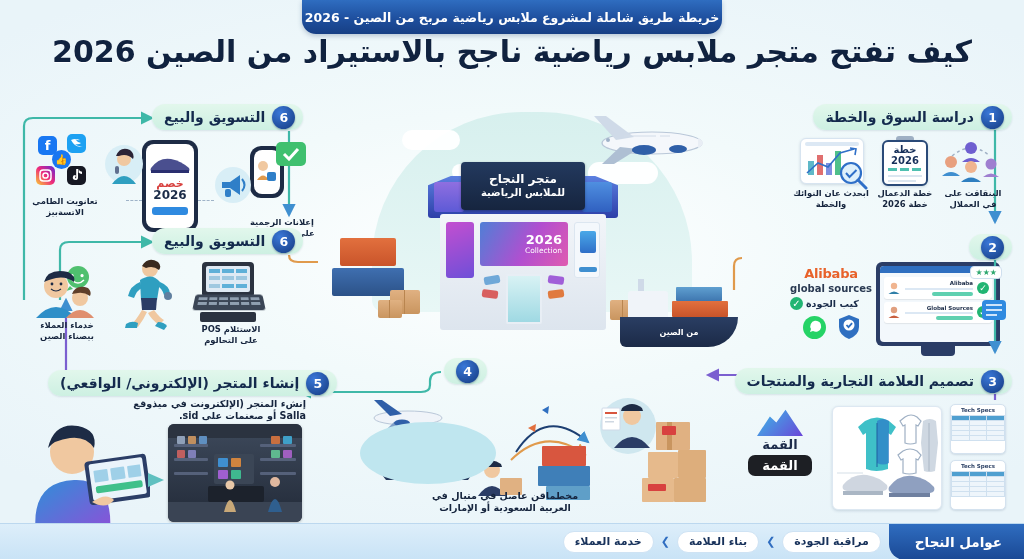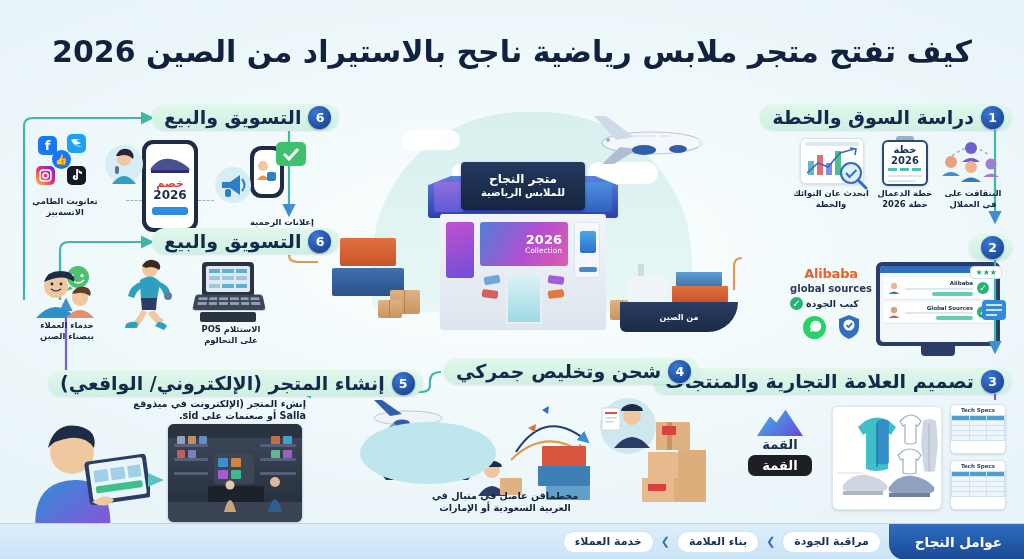--- a/index.html
+++ b/index.html
@@ -44,21 +44,21 @@
   
   .pill{
     position:absolute; display:flex; align-items:center; gap:7px;
     height:26px; padding:0 8px 0 12px;
     background:linear-gradient(180deg,#e2f7ec 0%,#cdf0e2 100%);
     border-radius:13px;
     z-index:6;
     box-shadow:0 1px 2px rgba(30,70,90,.12);
   }
   .pill .txt{
-    font-size:19px; font-weight:bold; color:#142a4d; white-space:nowrap;
+    font-size:14px; font-weight:bold; color:#142a4d; white-space:nowrap;
   }
   .badge{
     width:23px; height:23px; border-radius:50%;
     background:radial-gradient(circle at 35% 30%,#3a78d8,#14397f);
     color:#fff; font-size:12.5px; font-weight:bold;
     display:flex; align-items:center; justify-content:center;
     box-shadow:0 1px 2px rgba(10,30,70,.35);
     flex:0 0 auto;
   }
 
@@ -139,21 +139,21 @@
   .window .c{ font-size:7.5px; }
   .sidepanel{
     position:absolute; top:6px; width:30px; height:62px; border-radius:3px;
   }
   .door{
     position:absolute; left:66px; top:60px; width:36px; height:50px;
     background:linear-gradient(180deg,#d8f2f4,#9fd9e3); border-radius:2px;
     border:2px solid #e8eef5;
   }
   .ship{
-    position:absolute; right:-6px; bottom:28px; width:118px; height:66px;text-align:right;
+    position:absolute; right:-6px; bottom:13px; width:118px; height:66px;text-align:right;
   }
   .hull{
     position:absolute; bottom:0; left:0; width:118px; height:30px;
     background:linear-gradient(180deg,#2a3e63,#1b2a47);
     border-radius:0 0 40px 8px;
     display:flex; align-items:center; justify-content:center;
   }
   .hull span{ color:#fff; font-size:8px; font-weight:bold; }
   .plane{ position:absolute; right:18px; top:6px; }
 
@@ -242,20 +242,23 @@
     <path d="M60,300 L60,250 Q60,242 69,242 L152,242" stroke="#3fb8a8" stroke-width="2.2" fill="none" marker-end="url(#aTeal)"></path>
 
     <path d="M24,300 L24,126 Q24,118 33,118 L152,118" stroke="#3fb8a8" stroke-width="2.2" fill="none" marker-end="url(#aTeal)"></path>
 
     <path d="M289,131 L289,215" stroke="#3fb8a8" stroke-width="2.2" fill="none" marker-end="url(#aBlue)"></path>
     <path d="M289,255 Q289,262 298,262 L318,262" stroke="#e09a4c" stroke-width="2.2" fill="none"></path>
 
     <path d="M742,258 Q734,258 734,266 L734,290" stroke="#e09a4c" stroke-width="2.2" fill="none"></path>
   </svg>
 
+  <div class="ribbon">
+    <span>خريطة طريق شاملة لمشروع ملابس رياضية مربح من الصين - 2026</span>
+  </div>
 
   <div class="main-title">
     <span>كيف تفتح متجر ملابس رياضية ناجح بالاستيراد من الصين 2026</span>
   </div>
 
   <div class="scene">
     <div class="sky"></div>
     <div class="cloud" style="left:70px;top:26px;width:58px;height:20px;"></div>
     <div class="cloud" style="left:256px;top:58px;width:70px;height:22px;"></div>
     <div class="cloud" style="left:120px;top:60px;width:44px;height:16px;"></div>
@@ -502,21 +505,20 @@
         <i></i>
         <i></i>
         <i></i>
         <i></i>
         <i></i>
     </div>
   </div>
 
   <div class="pill" style="left:444px; top:358px;">
     <div class="badge">4</div>
-    <div class="txt">شحن وتخليص جمركي</div>
   </div>
 
   <div class="art" style="left:356px; top:386px; width:350px; height:120px;">
     
     <div style="position:absolute;left:4px;top:36px;width:136px;height:62px;background:#bfe6ef;border-radius:50%;"></div>
     <svg width="350" height="120" viewBox="0 0 350 120">
 
       <ellipse cx="52" cy="32" rx="34" ry="7" fill="#f0f4f9" stroke="#b9c7d8" stroke-width="1"></ellipse>
       <path d="M34 30 L18 14 L26 14 L46 28 Z" fill="#2f5fa8"></path>
       <path d="M38 36 L26 48 L34 48 L50 38 Z" fill="#7f9fc8"></path>

